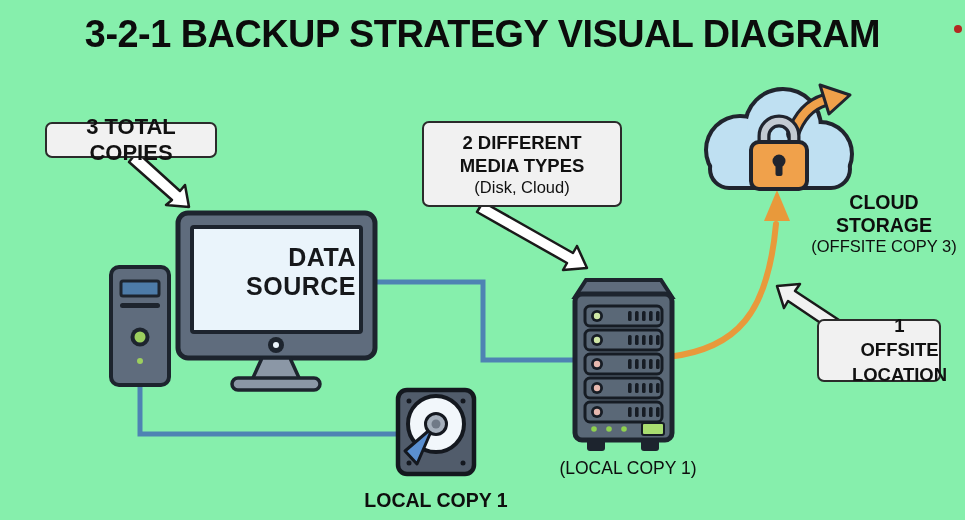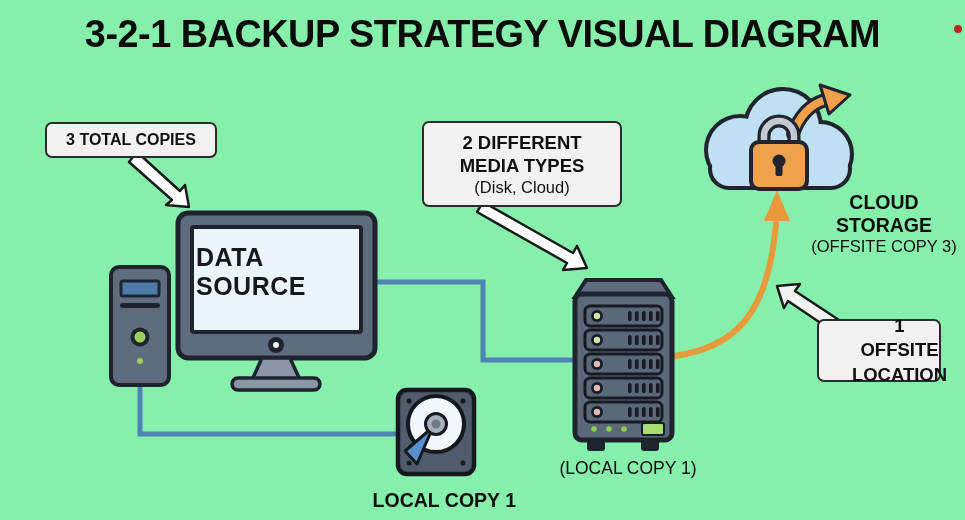--- a/index.html
+++ b/index.html
@@ -14,36 +14,36 @@
     left:0; top:12px; width:965px; text-align:center;
     font-size:39px; font-weight:700; letter-spacing:-0.5px; color:#0c0c0c;
     transform:scaleX(0.97);
   }
   .callout{
     background:#f1f1f1; border:2.5px solid #2b2b2b; border-radius:7px;
     display:flex; flex-direction:column; align-items:center; justify-content:center;
     text-align:center; box-sizing:border-box;
   }
   .callout .b{font-weight:700;}
-  .co1{left:45px; top:122px; width:172px; height:36px; font-size:16px;}
+  .co1{left:45px; top:122px; width:172px; height:36px; font-size:22px;}
   .co2{left:422px; top:121px; width:200px; height:86px; font-size:18.5px; line-height:1.25;}
   .co2 .sub{font-size:16.5px; font-weight:400;}
   .co3{left:817px; top:319px; width:124px; height:63px; font-size:18.5px; line-height:1.3;padding-left:41px;}
   .screen-label{
-    left:196px; top:243px; width:160px; text-align:left;
+    left:196px; top:243px; width:160px; text-align:right;
     font-size:25px; font-weight:700; line-height:1.16; letter-spacing:0.5px; color:#16181b;
   }
   .node-label{text-align:center; color:#0e0e0e;}
   .cloud-label{left:800px; top:191px; width:168px;}
   .cloud-label .l1{font-size:19.5px; font-weight:700;}
   .cloud-label .l2{font-size:16.5px; font-weight:400;}
   .nas-label{left:553px; top:458px; width:150px;}
   .nas-label .l1{font-size:17.5px; font-weight:700;}
   .nas-label .l2{font-size:17.5px; font-weight:400;}
-  .disk-label{left:356px; top:489px; width:160px; font-size:19.5px; font-weight:700;text-align:right;}
+  .disk-label{left:356px; top:489px; width:160px; font-size:19.5px; font-weight:700;}
 </style>
 </head>
 <body>
 
 <div class="canvas">
 
   <svg width="965" height="520" viewBox="0 0 965 520">
 
     <g>
       <polyline points="370,282 483,282 483,360 578,360" fill="none" stroke="#4e83b3" stroke-width="5"></polyline>

